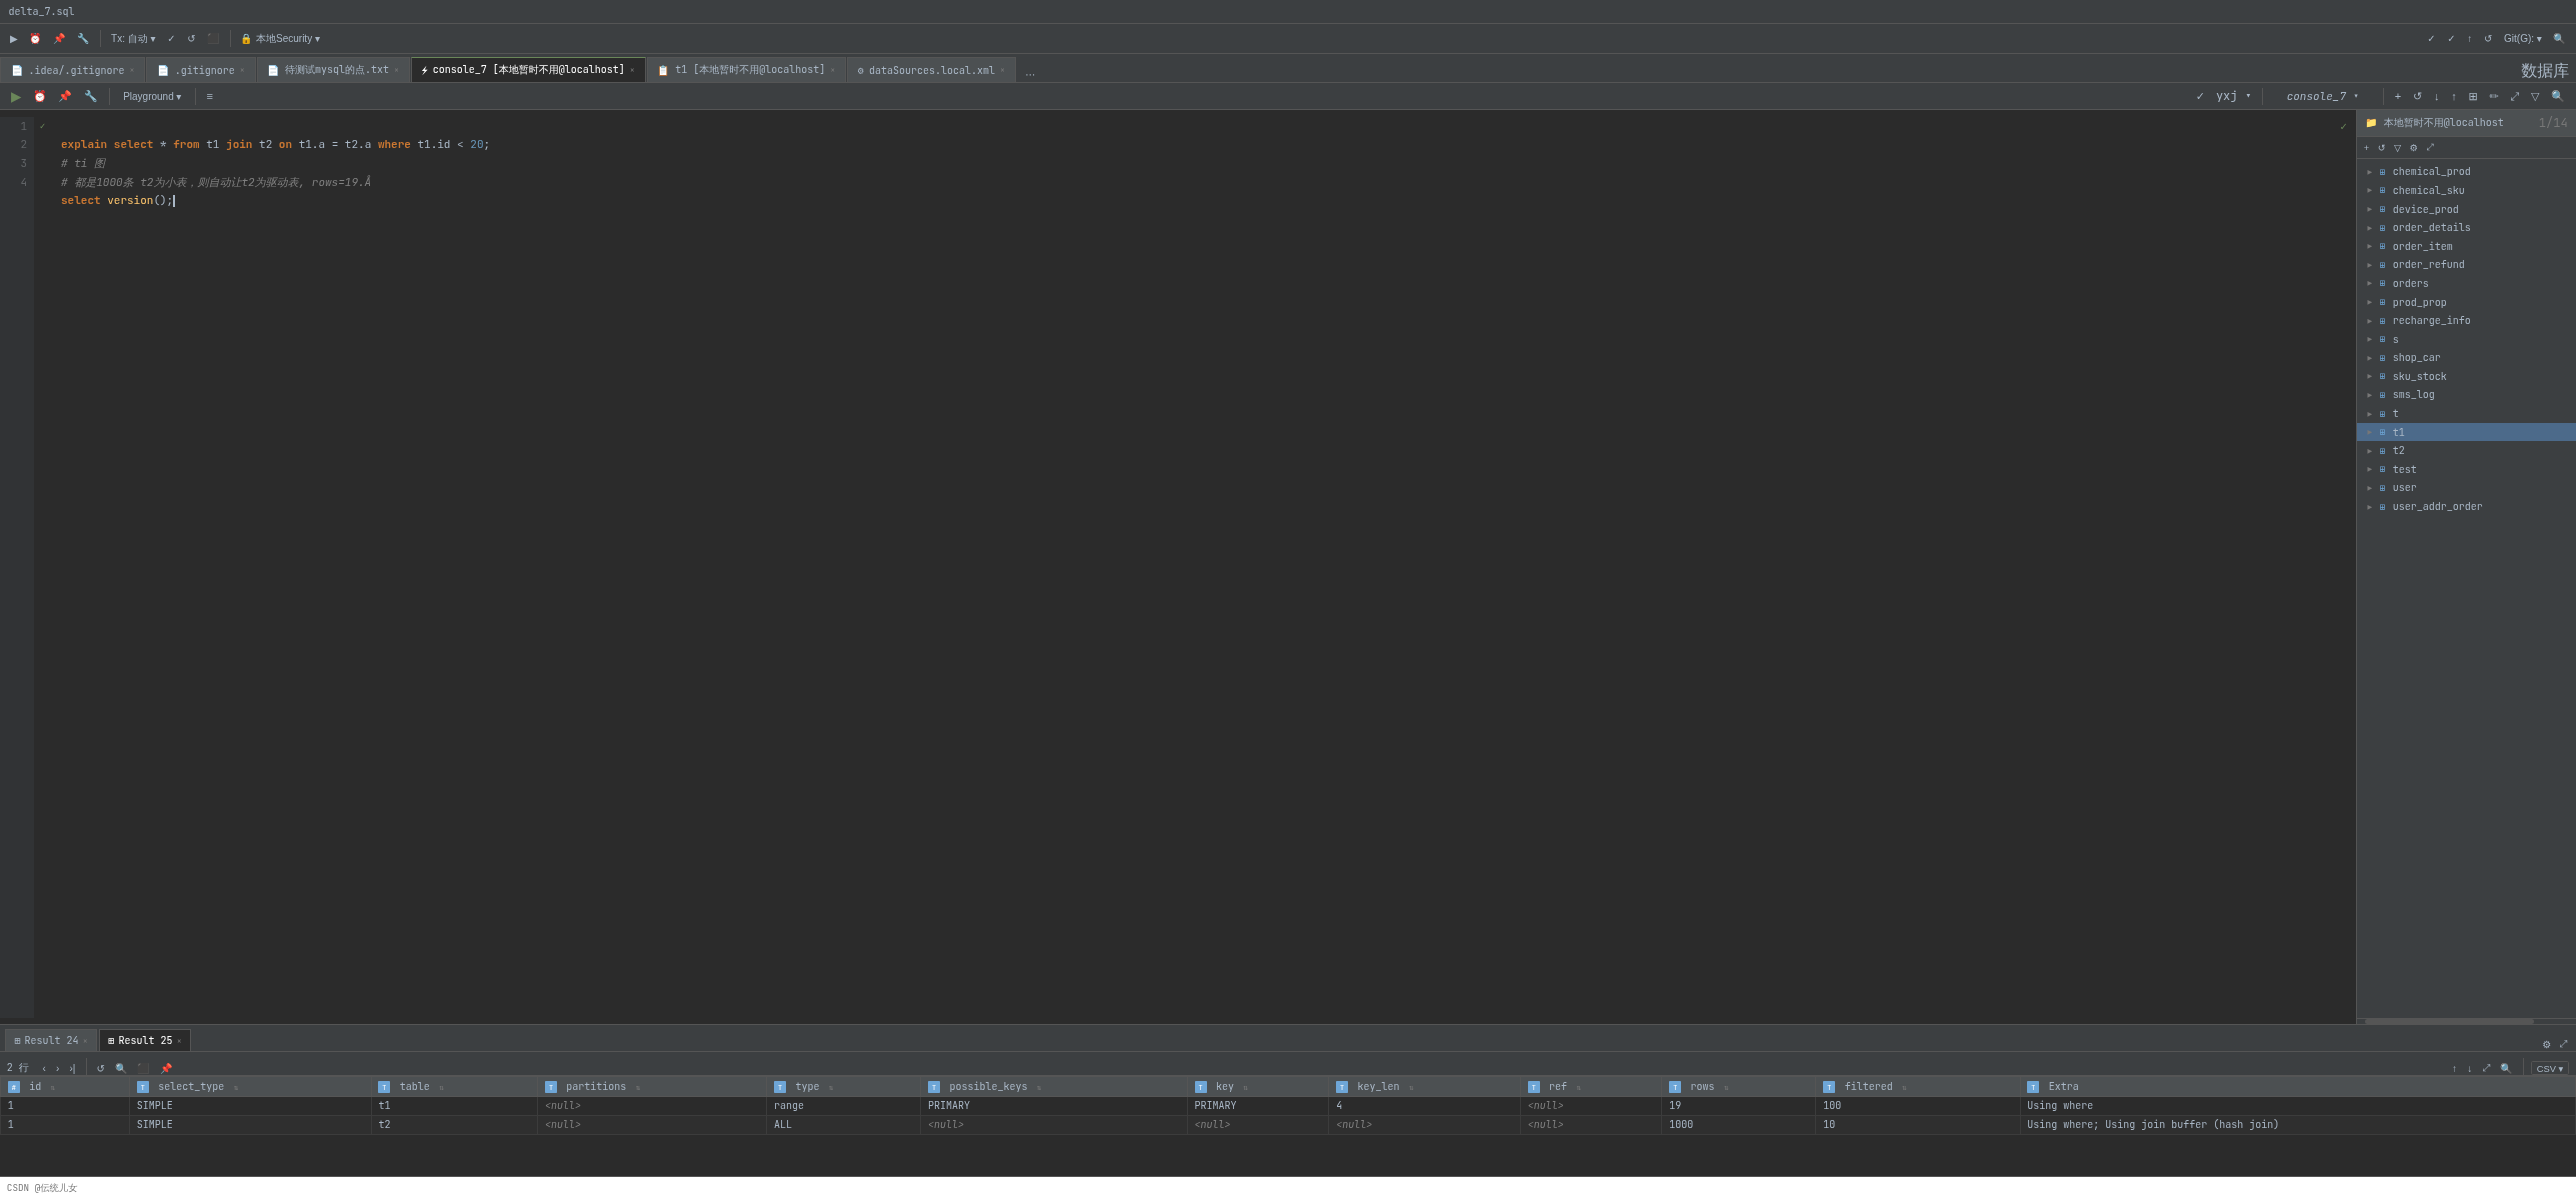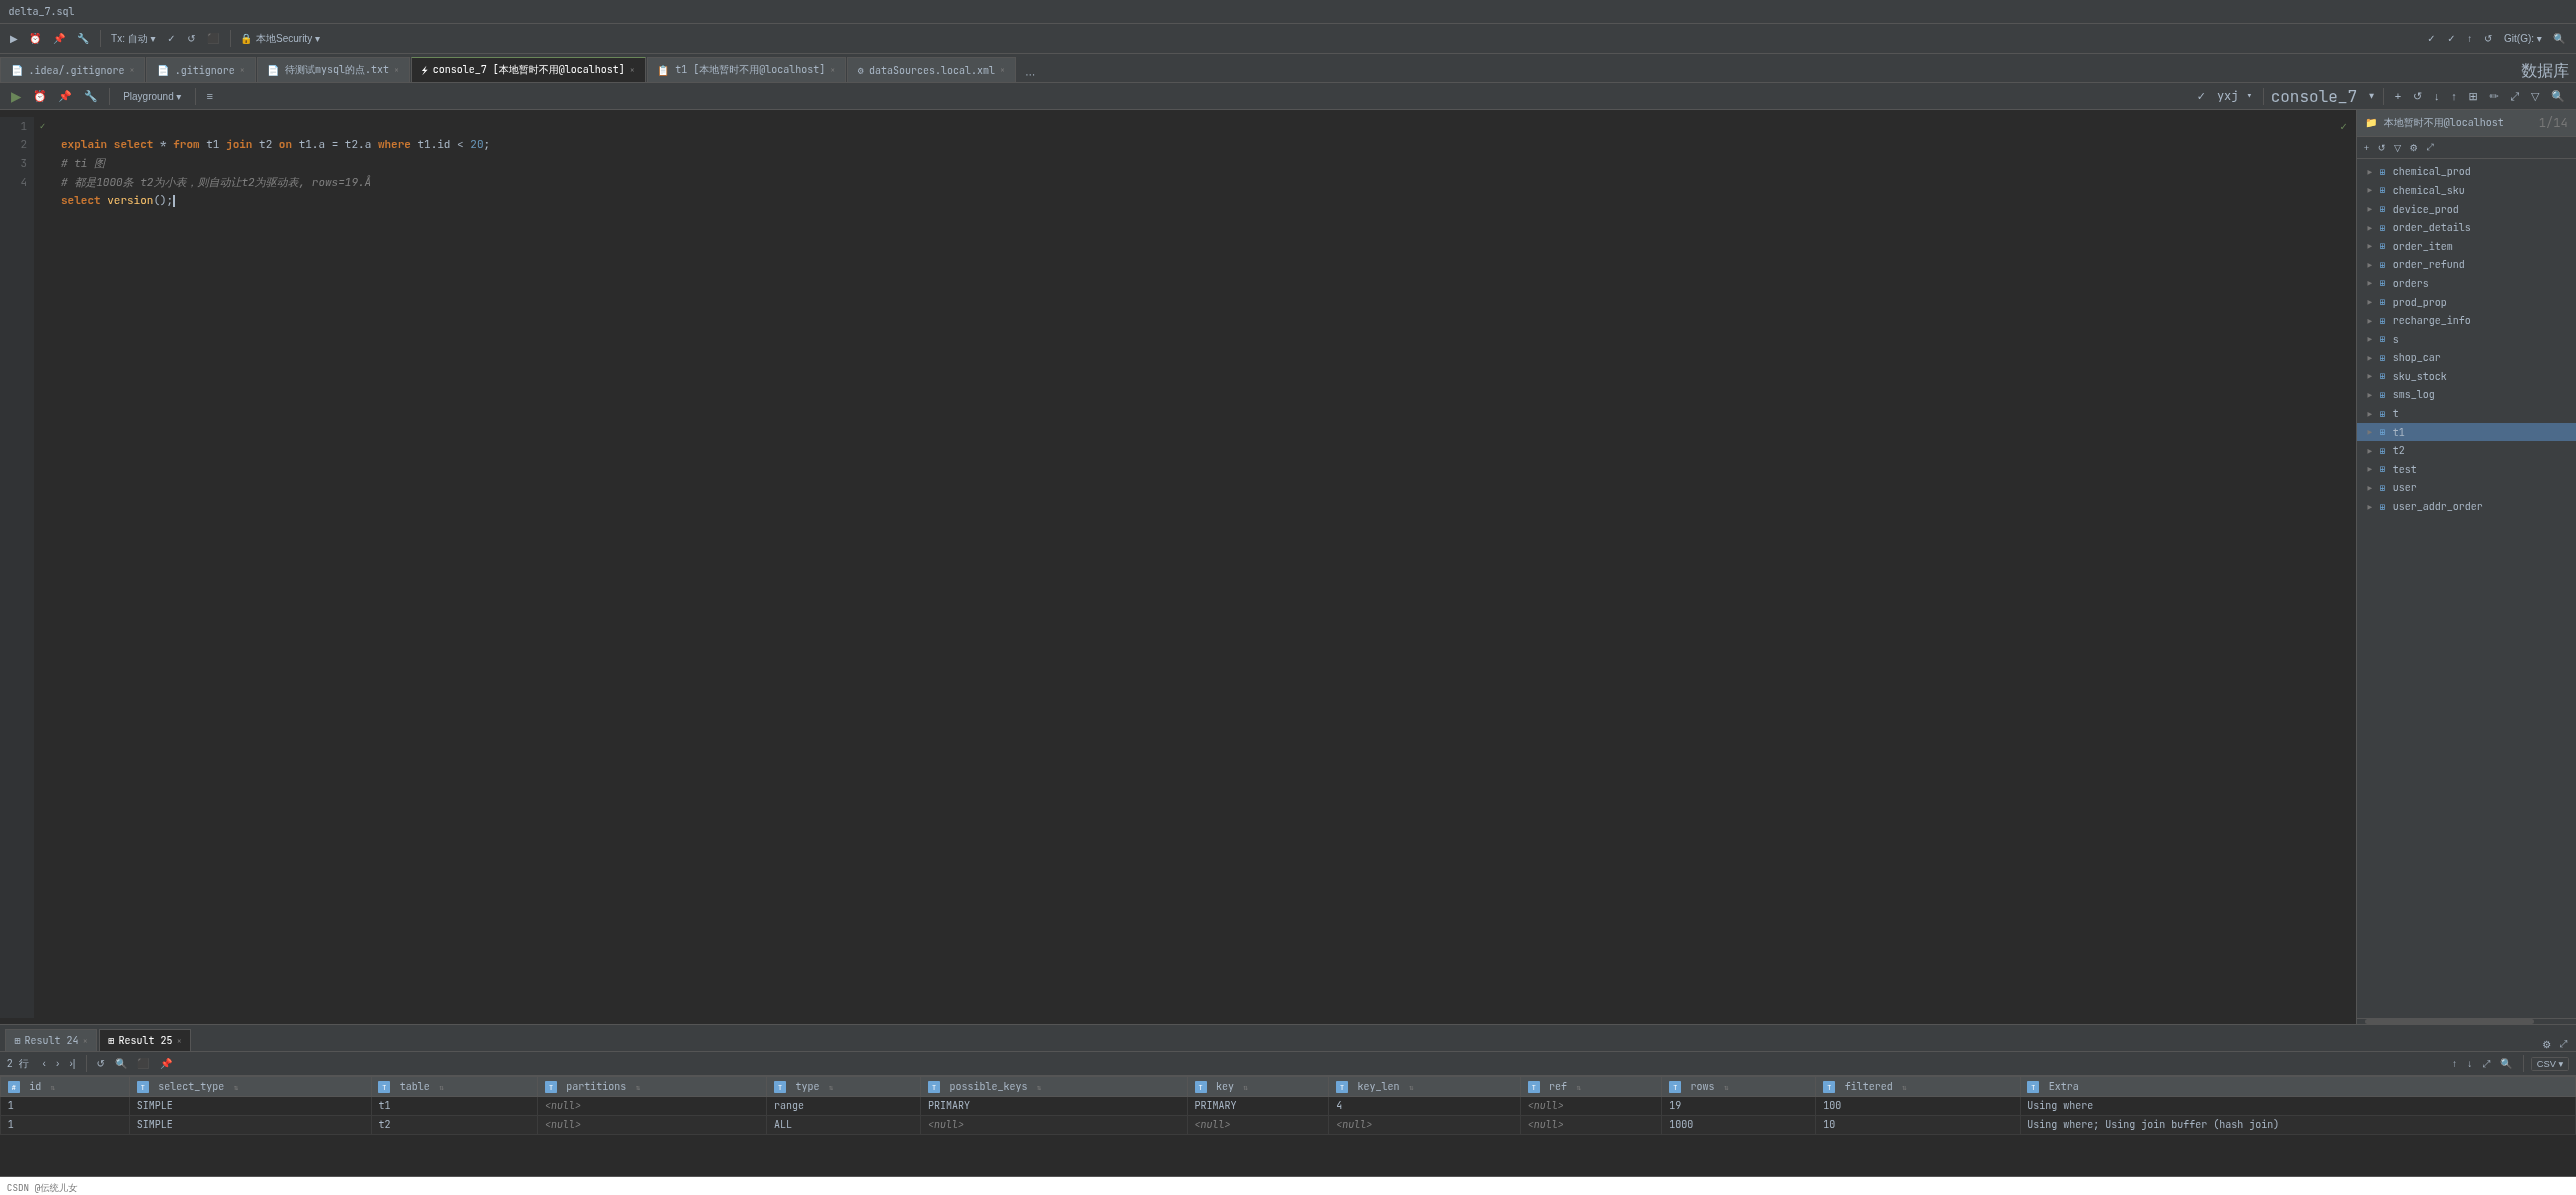--- a/index.html
+++ b/index.html
@@ -310,21 +310,21 @@
     .result-tab.active {
       background: #2b2b2b;
       color: #fff;
     }
     .result-tab-close { color: #777; font-size: 8.4px; }
 
     .results-toolbar {
       background: #3c3f41;
       height: 24px;
       display: flex;
-      align-items: center;
+      align-items: flex-end;
       padding: 0 6.8px;
       border-bottom: 0.8px solid #555;
       gap: 3.4px;
       flex-shrink: 0;
     }
 
     .results-count {
       font-size: 10px;
       color: #a9b7c6;
       margin-right: 6.8px;
@@ -518,21 +518,21 @@
   <button class="playground-btn">
     <span>Playground</span>
     <span>▾</span>
   </button>
   <span class="toolbar-separator"></span>
   <button class="sec-btn">≡</button>
   <div style="flex:1"></div>
   <button class="sec-btn">✓</button>
   <span style="font-size:12px; color:#a9b7c6; margin:0 3.4px;">yxj ▾</span>
   <span class="toolbar-separator"></span>
-  <span style="font-size:16px; color:#a9b7c6; margin:0 0;">console_7 ▾</span>
+  <span style="font-size:11px; color:#a9b7c6; margin:0 17px;font-style:italic;">console_7 ▾</span>
   <span class="toolbar-separator"></span>
   <button class="sec-btn">+</button>
   <button class="sec-btn">↺</button>
   <button class="sec-btn">↓</button>
   <button class="sec-btn">↑</button>
   <button class="sec-btn">⊞</button>
   <button class="sec-btn">✏</button>
   <button class="sec-btn">⤢</button>
   <button class="sec-btn">▽</button>
   <button class="sec-btn">🔍</button>

